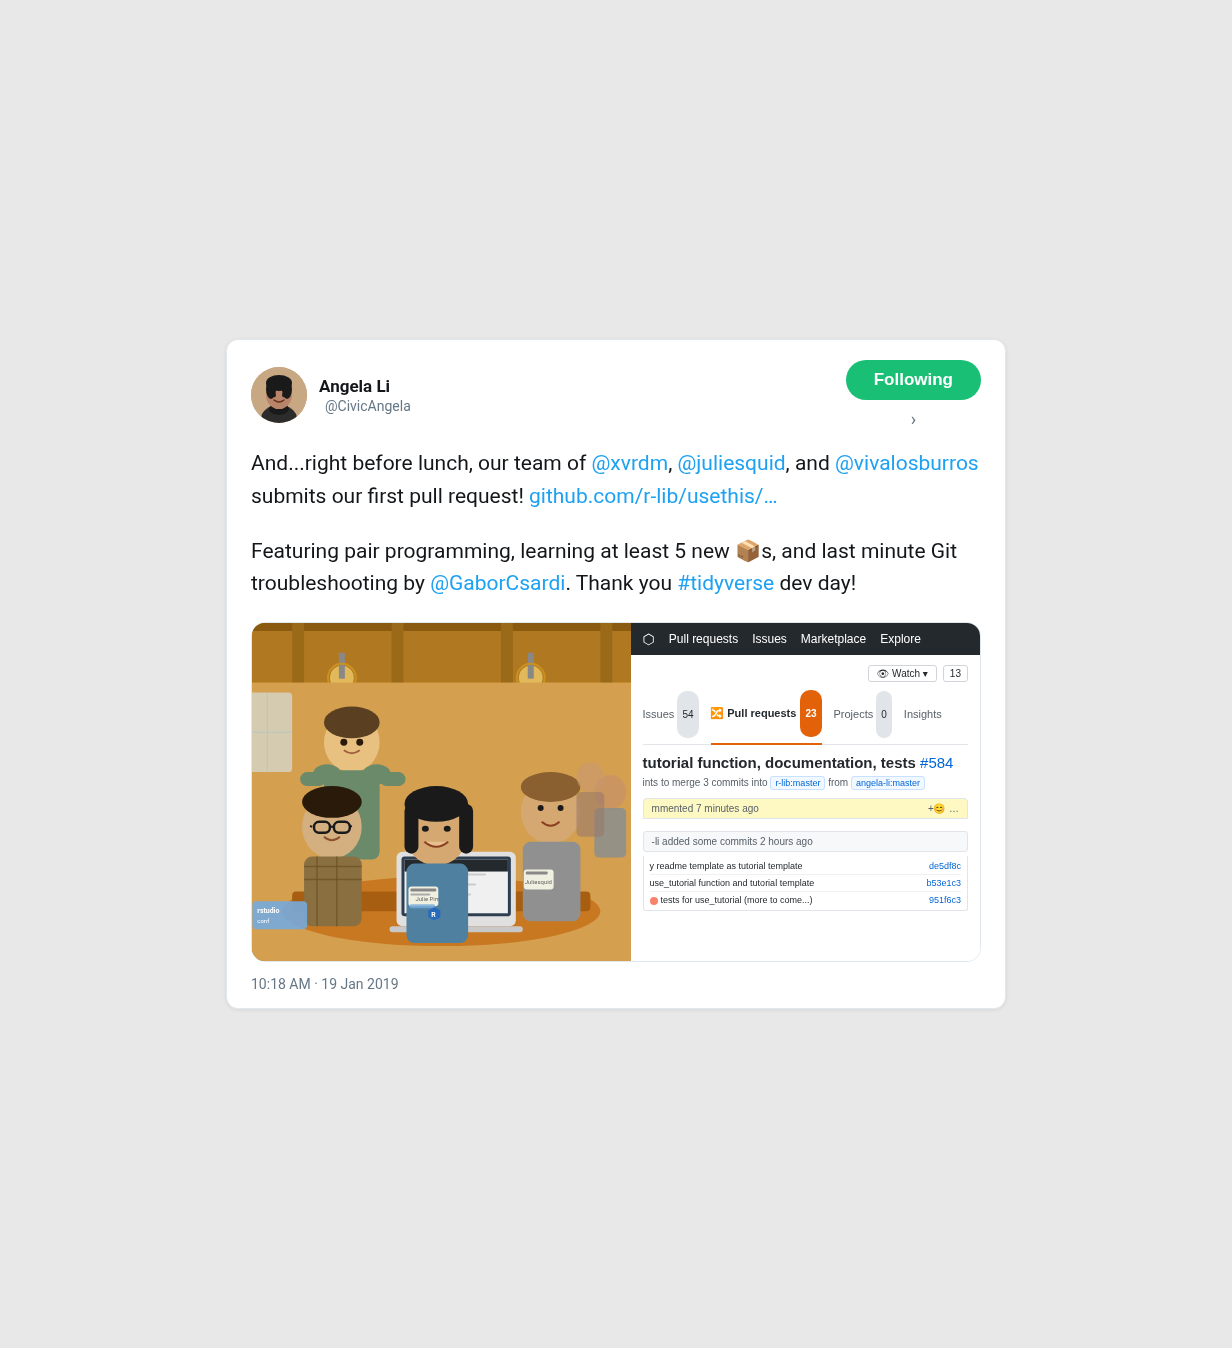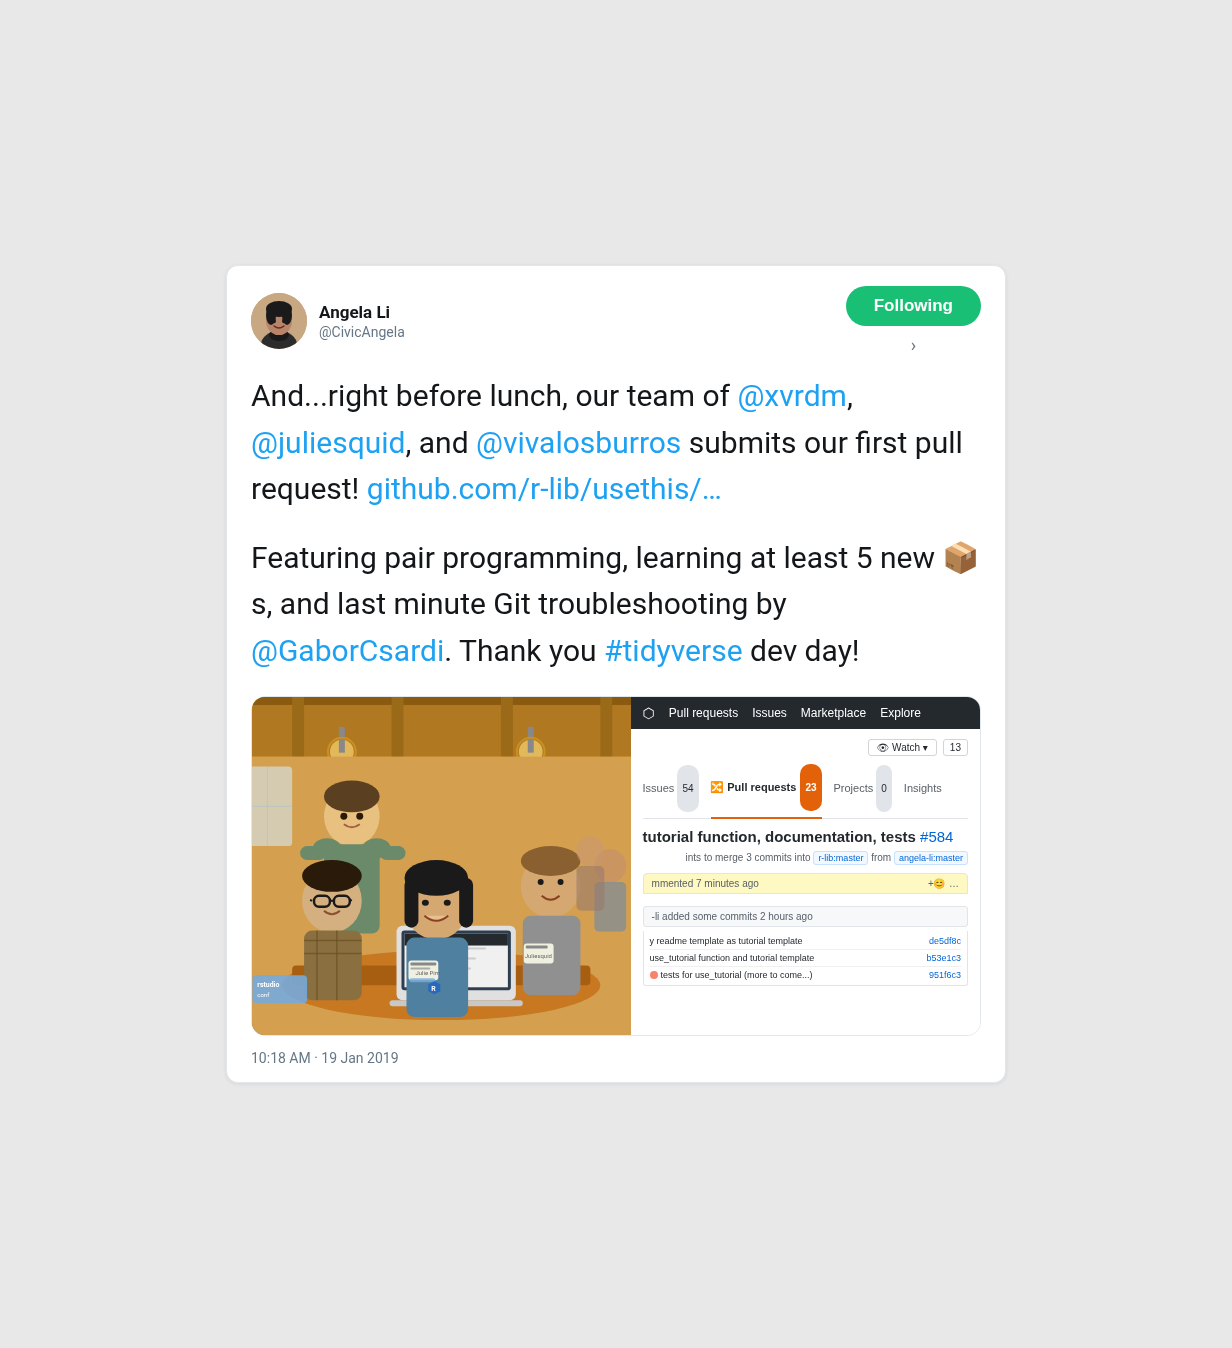--- a/index.html
+++ b/index.html
@@ -40,20 +40,21 @@
     .user-name {
       font-size: 17px;
       font-weight: 700;
       color: #14171a;
       line-height: 1.3;
     }
     .user-handle {
       font-size: 14px;
       color: #657786;
       margin-top: 1px;
+      margin-left: 6px;
     }
     .header-right {
       display: flex;
       align-items: center;
       gap: 8px;
       margin-left: auto;
       flex-direction: column;
     }
     .following-btn {
       background: #19bf75;
@@ -66,21 +67,21 @@
       cursor: pointer;
       white-space: nowrap;
     }
     .chevron-icon {
       color: #657786;
       font-size: 18px;
       cursor: pointer;
     }
     
     .tweet-text {
-      font-size: 30px;
+      font-size: 21px;
       line-height: 1.55;
       color: #14171a;
       margin-bottom: 14px;
     }
     .tweet-text .mention {
       color: #1da1f2;
     }
     .tweet-text .link {
       color: #1da1f2;
     }
@@ -173,21 +174,20 @@
     }
     .gh-pr-title .pr-num {
       color: #0366d6;
       font-weight: 400;
     }
     .gh-pr-meta {
       font-size: 10px;
       color: #586069;
       margin-bottom: 8px;
       line-height: 1.4;
-      text-align: right;
     }
     .gh-pr-meta .branch {
       color: #0366d6;
       background: #f1f8ff;
       padding: 1px 4px;
       border-radius: 3px;
       border: 1px solid #c8e1ff;
       font-size: 9px;
     }
     .gh-checks-row {

